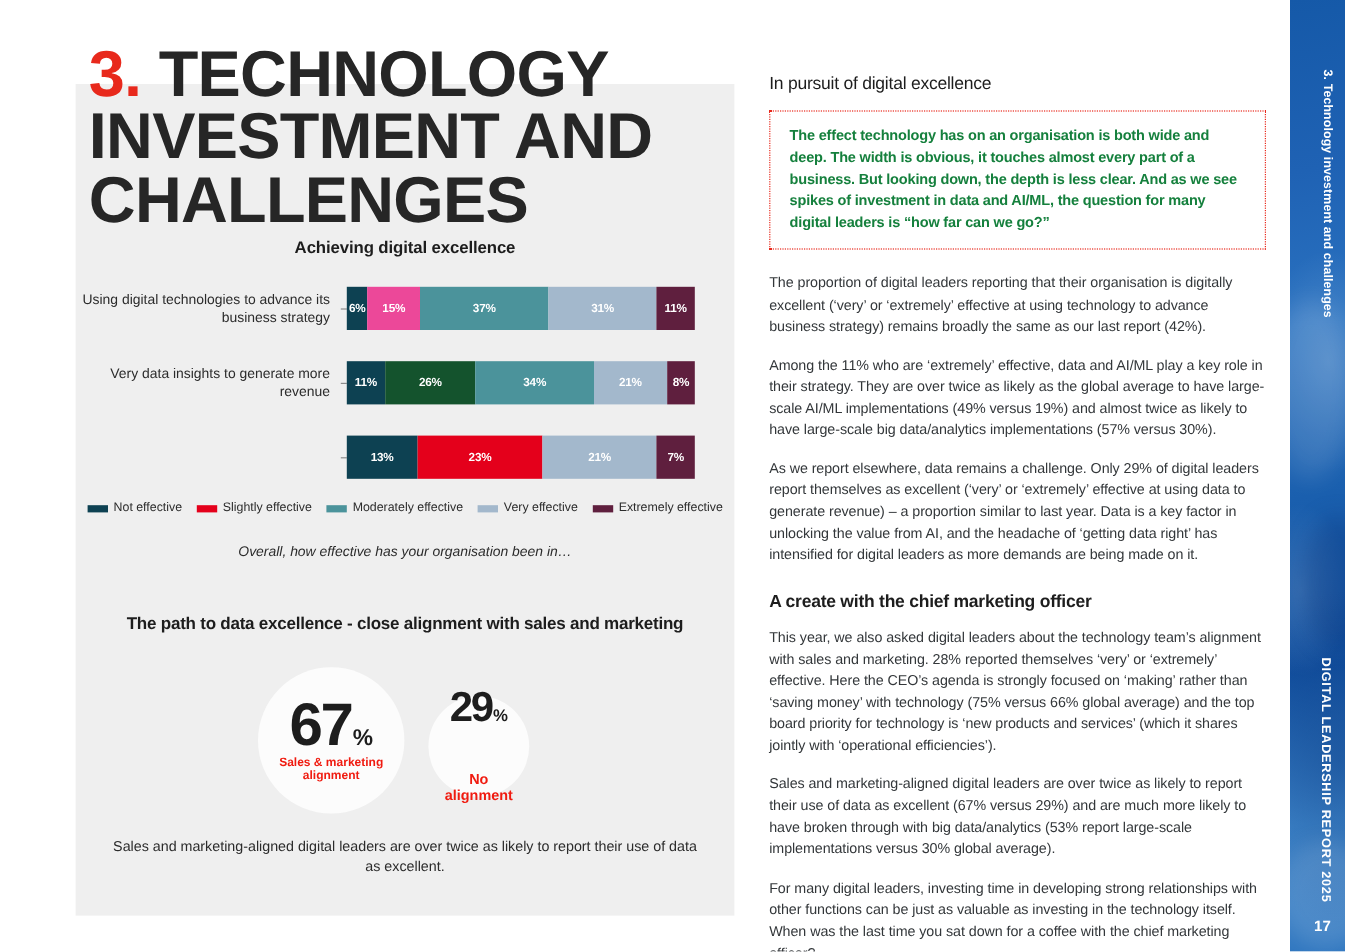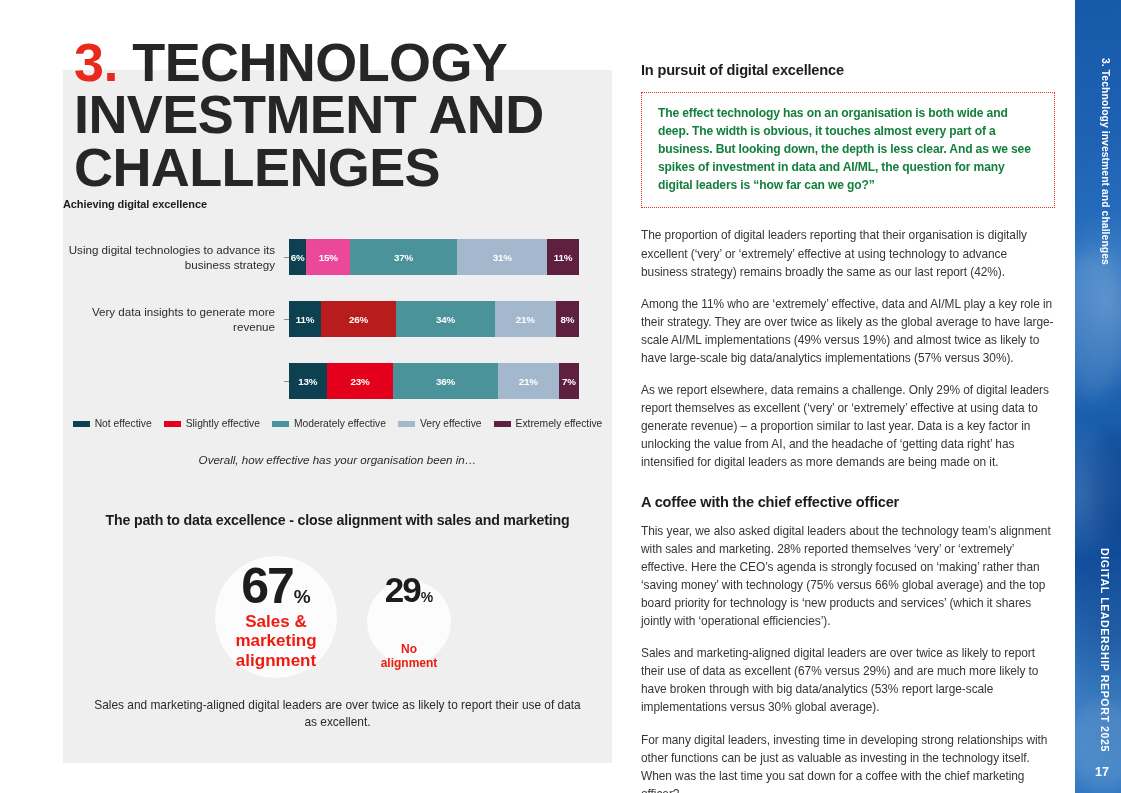--- a/index.html
+++ b/index.html
@@ -24,22 +24,22 @@
     font-weight: 800;
     font-size: 54px;
     line-height: 0.97;
     letter-spacing: -0.6px;
     color: #262626;
   }
   .title-block .num { color: #e8291c; }
 
   .chart-title {
     position: absolute; left: 63px; top: 198px; width: 549px;
-    text-align: left;
-    font-size: 11px; font-weight: 700; color: #1d1d1d;
+    text-align: center;
+    font-size: 14px; font-weight: 700; color: #1d1d1d;
     letter-spacing: -0.1px;
   }
 
   .chart { position: absolute; left: 63px; top: 226px; width: 549px; }
   .row { position: relative; height: 62px; }
   .row-label {
     position: absolute; left: 0; top: 50%; transform: translateY(-50%);
     width: 218px; text-align: right;
     font-size: 11.6px; line-height: 1.3; color: #2b2b2b;
     padding-right: 6px;
@@ -76,44 +76,44 @@
   }
 
   .circles {
     position: absolute; left: 63px; top: 556px; width: 549px; height: 120px;
   }
   .circle {
     position: absolute; border-radius: 50%; background: #fcfcfc;
     display: flex; flex-direction: column; align-items: center; justify-content: center;
   }
   .c-big { left: 152px; top: 0px; width: 122px; height: 122px; }
-  .c-small { left: 304px; top: 24px; width: 84px; height: 84px; gap: 35px; }
+  .c-small { left: 294px; top: 24px; width: 84px; height: 84px; gap: 35px; }
   .pct-row { display: flex; align-items: baseline; justify-content: center; }
   .pct-num { font-weight: 800; color: #1d1d1d; letter-spacing: -2px; text-align: right; }
   .pct-sym { font-weight: 800; color: #1d1d1d; }
   .c-big .pct-num { font-size: 50px; line-height: 0.9; }
   .c-big .pct-sym { font-size: 19px; margin-left: 1px; }
   .c-small .pct-num { font-size: 35px; line-height: 0.9; }
   .c-small .pct-sym { font-size: 14px; margin-left: 1px; }
   .pct-cap {
     color: #f01b10; font-weight: 700; text-align: center; line-height: 1.12;
     margin-top: 3px;
   }
-  .c-big .pct-cap { font-size: 17px; }
+  .c-big .pct-cap { font-size: 10px; }
   .c-small .pct-cap { font-size: 12px; }
 
   .bottom-note {
     position: absolute; left: 93px; top: 697px; width: 489px;
     text-align: center; font-size: 11.9px; line-height: 1.42; color: #2b2b2b;
   }
 
   
   .right { position: absolute; left: 641px; top: 62px; width: 414px; }
   .r-h2 {
-    font-size: 14.6px; font-weight: 700; color: #1d1d1d;
+    font-size: 14.6px; font-weight: 400; color: #1d1d1d;
     letter-spacing: -0.2px; margin-bottom: 14px;
   }
   .quote-box {
     border: 1.4px dotted #e8291c;
     padding: 12px 14px 13px 16px;
     margin-bottom: 18px;
   }
   .quote-box p {
     font-size: 12.1px; font-weight: 700; line-height: 1.48; color: #15803d;
     letter-spacing: -0.15px;
@@ -179,32 +179,31 @@
           <div class="seg" style="background: rgb(75, 147, 155); flex: 37 0 0%;">37%</div>
           <div class="seg" style="background: rgb(163, 184, 204); flex: 31 0 0%;">31%</div>
           <div class="seg" style="background: rgb(95, 31, 62); flex: 11 0 0%;">11%</div>
         </div>
       </div>
       <div class="row">
         <div class="row-label">Very data insights to generate more revenue</div>
         <div class="tick"></div>
         <div class="bar">
           <div class="seg" style="background: rgb(13, 65, 82); flex: 11 0 0%;">11%</div>
-          <div class="seg" style="background: #b91c1c; flex: 26 0 0%;">26%</div>
+          <div class="seg" style="background: #14532d; flex: 26 0 0%;">26%</div>
           <div class="seg" style="background: rgb(75, 147, 155); flex: 34 0 0%;">34%</div>
           <div class="seg" style="background: rgb(163, 184, 204); flex: 21 0 0%;">21%</div>
           <div class="seg" style="background: rgb(95, 31, 62); flex: 8 0 0%;">8%</div>
         </div>
       </div>
       <div class="row">
         <div class="tick"></div>
         <div class="bar">
           <div class="seg" style="background: rgb(13, 65, 82); flex: 13 0 0%;">13%</div>
           <div class="seg" style="background: rgb(228, 0, 27); flex: 23 0 0%;">23%</div>
-          <div class="seg" style="background: rgb(75, 147, 155); flex: 36 0 0%;">36%</div>
           <div class="seg" style="background: rgb(163, 184, 204); flex: 21 0 0%;">21%</div>
           <div class="seg" style="background: rgb(95, 31, 62); flex: 7 0 0%;">7%</div>
         </div>
       </div>
     </div>
 
   <div class="legend" id="legend">
       <div class="legend-item">
         <span class="swatch" style="background: rgb(13, 65, 82);"></span>
         <span>Not effective</span>
@@ -254,21 +253,21 @@
     <div class="r-h2">In pursuit of digital excellence</div>
 
     <div class="quote-box">
       <p>The effect technology has on an organisation is both wide and deep. The width is obvious, it touches almost every part of a business. But looking down, the depth is less clear. And as we see spikes of investment in data and AI/ML, the question for many digital leaders is “how far can we go?”</p>
     </div>
 
     <p class="r-p">The proportion of digital leaders reporting that their organisation is digitally excellent (‘very’ or ‘extremely’ effective at using technology to advance business strategy) remains broadly the same as our last report (42%).</p>
     <p class="r-p">Among the 11% who are ‘extremely’ effective, data and AI/ML play a key role in their strategy. They are over twice as likely as the global average to have large-scale AI/ML implementations (49% versus 19%) and almost twice as likely to have large-scale big data/analytics implementations (57% versus 30%).</p>
     <p class="r-p">As we report elsewhere, data remains a challenge. Only 29% of digital leaders report themselves as excellent (‘very’ or ‘extremely’ effective at using data to generate revenue) – a proportion similar to last year. Data is a key factor in unlocking the value from AI, and the headache of ‘getting data right’ has intensified for digital leaders as more demands are being made on it.</p>
 
-    <div class="r-h2b">A coffee with the chief effective officer</div>
+    <div class="r-h2b">A create with the chief marketing officer</div>
 
     <p class="r-p">This year, we also asked digital leaders about the technology team’s alignment with sales and marketing. 28% reported themselves ‘very’ or ‘extremely’ effective. Here the CEO’s agenda is strongly focused on ‘making’ rather than ‘saving money’ with technology (75% versus 66% global average) and the top board priority for technology is ‘new products and services’ (which it shares jointly with ‘operational efficiencies’).</p>
     <p class="r-p">Sales and marketing-aligned digital leaders are over twice as likely to report their use of data as excellent (67% versus 29%) and are much more likely to have broken through with big data/analytics (53% report large-scale implementations versus 30% global average).</p>
     <p class="r-p">For many digital leaders, investing time in developing strong relationships with other functions can be just as valuable as investing in the technology itself. When was the last time you sat down for a coffee with the chief marketing officer?</p>
   </div>
 
   <div class="sidebar">
     <div class="sb-blob" style="width:70px;height:150px;left:-18px;top:250px;background:rgba(255,255,255,0.10);"></div>
     <div class="sb-blob" style="width:60px;height:110px;left:10px;top:430px;background:rgba(10,50,120,0.28);"></div>
     <div class="sb-blob" style="width:80px;height:90px;left:-10px;top:700px;background:rgba(255,255,255,0.13);"></div>

